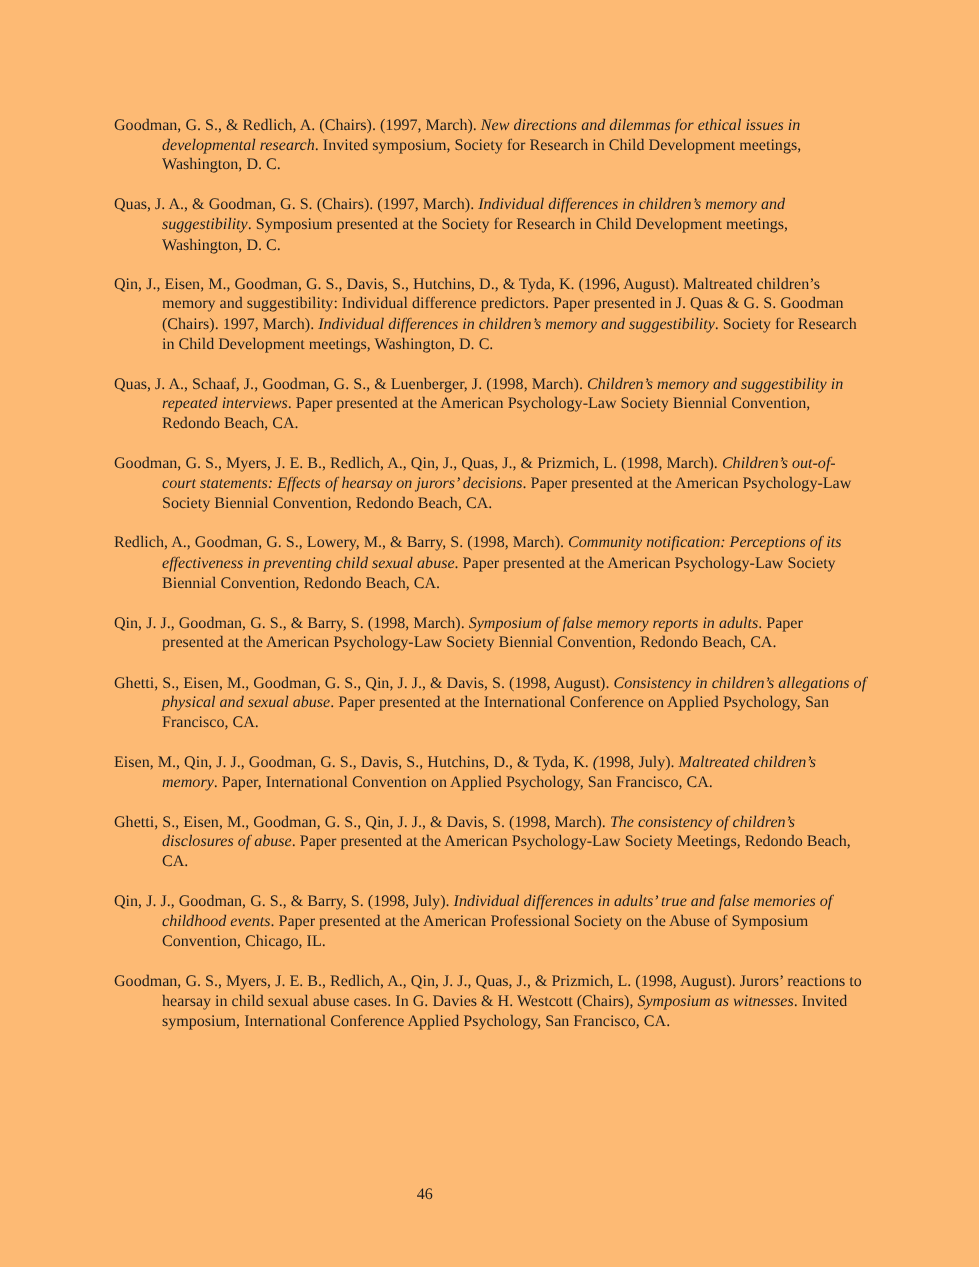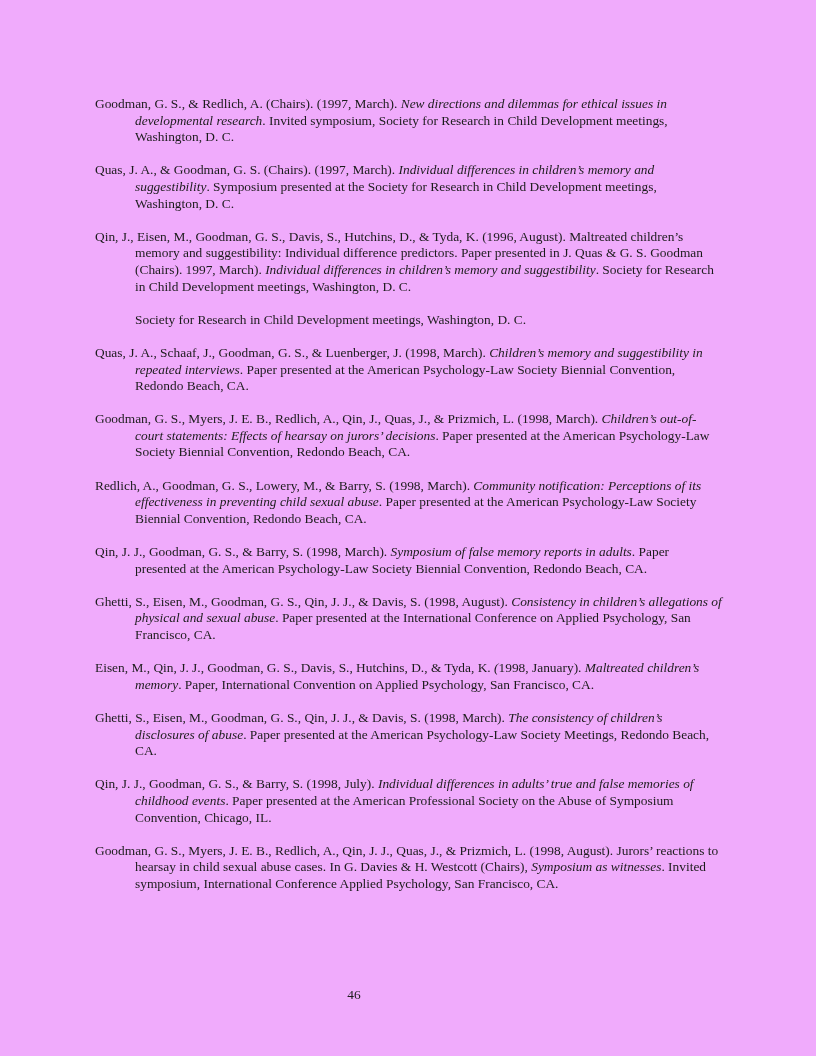--- a/index.html
+++ b/index.html
@@ -4,21 +4,21 @@
 <style>
   html, body {
     margin: 0;
     padding: 0;
     background: #ffffff;
   }
   .page {
     position: relative;
     width: 816px;
     height: 1056px;
-    background: #f0abfc;
+    background: #fdba74;
     overflow: hidden;
     font-family: "Liberation Serif", "DejaVu Serif", serif;
     color: #1c1c1c;
   }
   .content {
     position: absolute;
     left: 95px;
     top: 96px;
     width: 628px;
   }
@@ -61,39 +61,38 @@
       <div class="entry">
         <p class="hang"><span>Goodman, G. S., &amp; Redlich, A. (Chairs). (1997, March). </span><span class="it">New directions and dilemmas for ethical issues in developmental research</span><span>. Invited symposium, Society for Research in Child Development meetings, Washington, D. C.</span></p>
       </div>
       <div class="entry">
         <p class="hang"><span>Quas, J. A., &amp; Goodman, G. S. (Chairs).  (1997, March). </span><span class="it">Individual differences in children’s memory and suggestibility</span><span>. Symposium presented at the Society for Research in Child Development meetings, Washington, D. C.</span></p>
       </div>
       <div class="entry">
         <p class="hang"><span>Qin, J., Eisen, M., Goodman, G. S., Davis, S., Hutchins, D., &amp; Tyda, K. (1996, August).  Maltreated children’s memory and suggestibility: Individual difference predictors. Paper presented in J. Quas &amp; G. S. Goodman (Chairs). 1997, March). </span><span class="it">Individual differences in children’s memory and suggestibility</span><span>. Society for Research in Child Development meetings, Washington, D. C.</span></p>
       </div>
       <div class="entry">
-        <p class="cont"><span>Society for Research in Child Development meetings, Washington, D. C.</span></p>
       </div>
       <div class="entry">
         <p class="hang"><span>Quas, J. A., Schaaf, J., Goodman, G. S., &amp; Luenberger, J. (1998, March). </span><span class="it">Children’s memory and suggestibility in repeated interviews</span><span>. Paper presented at the American Psychology-Law Society Biennial Convention, Redondo Beach, CA.</span></p>
       </div>
       <div class="entry">
         <p class="hang"><span>Goodman, G. S., Myers, J. E. B., Redlich, A., Qin, J., Quas, J., &amp; Prizmich, L. (1998, March). </span><span class="it">Children’s out-of-court statements: Effects of hearsay on jurors’ decisions</span><span>. Paper presented at the American Psychology-Law Society Biennial Convention, Redondo Beach, CA.</span></p>
       </div>
       <div class="entry">
         <p class="hang"><span>Redlich, A., Goodman, G. S., Lowery, M., &amp; Barry, S. (1998, March). </span><span class="it">Community notification: Perceptions of its effectiveness in preventing child sexual abuse</span><span>. Paper presented at the American Psychology-Law Society Biennial Convention, Redondo Beach, CA.</span></p>
       </div>
       <div class="entry">
         <p class="hang"><span>Qin, J. J., Goodman, G. S., &amp; Barry, S. (1998, March). </span><span class="it">Symposium of false memory reports in adults</span><span>. Paper presented at the American Psychology-Law Society Biennial Convention, Redondo Beach, CA.</span></p>
       </div>
       <div class="entry">
         <p class="hang"><span>Ghetti, S., Eisen, M., Goodman, G. S., Qin, J. J., &amp; Davis, S. (1998, August). </span><span class="it">Consistency in children’s allegations of physical and sexual abuse</span><span>. Paper presented at the International Conference on Applied Psychology, San Francisco, CA.</span></p>
       </div>
       <div class="entry">
-        <p class="hang"><span>Eisen, M., Qin, J. J., Goodman, G. S., Davis, S., Hutchins, D., &amp; Tyda, K. </span><span class="it">(</span><span>1998, January). </span><span class="it">Maltreated children’s memory</span><span>. Paper, International Convention on Applied Psychology, San Francisco, CA.</span></p>
+        <p class="hang"><span>Eisen, M., Qin, J. J., Goodman, G. S., Davis, S., Hutchins, D., &amp; Tyda, K. </span><span class="it">(</span><span>1998, July). </span><span class="it">Maltreated children’s memory</span><span>. Paper, International Convention on Applied Psychology, San Francisco, CA.</span></p>
       </div>
       <div class="entry">
         <p class="hang"><span>Ghetti, S., Eisen, M., Goodman, G. S., Qin, J. J., &amp; Davis, S. (1998, March). </span><span class="it">The consistency of children’s disclosures of abuse</span><span>. Paper presented at the American Psychology-Law Society Meetings, Redondo Beach, CA.</span></p>
       </div>
       <div class="entry">
         <p class="hang"><span>Qin, J. J., Goodman, G. S., &amp; Barry, S. (1998, July). </span><span class="it">Individual differences in adults’ true and false memories of childhood events</span><span>. Paper presented at the American Professional Society on the Abuse of Symposium Convention, Chicago, IL.</span></p>
       </div>
       <div class="entry">
         <p class="hang"><span>Goodman, G. S., Myers, J. E. B., Redlich, A., Qin, J. J., Quas, J., &amp; Prizmich, L. (1998, August). Jurors’ reactions to hearsay in child sexual abuse cases. In G. Davies &amp; H. Westcott (Chairs), </span><span class="it">Symposium as witnesses</span><span>. Invited symposium, International Conference Applied Psychology, San Francisco, CA.</span></p>
       </div>

